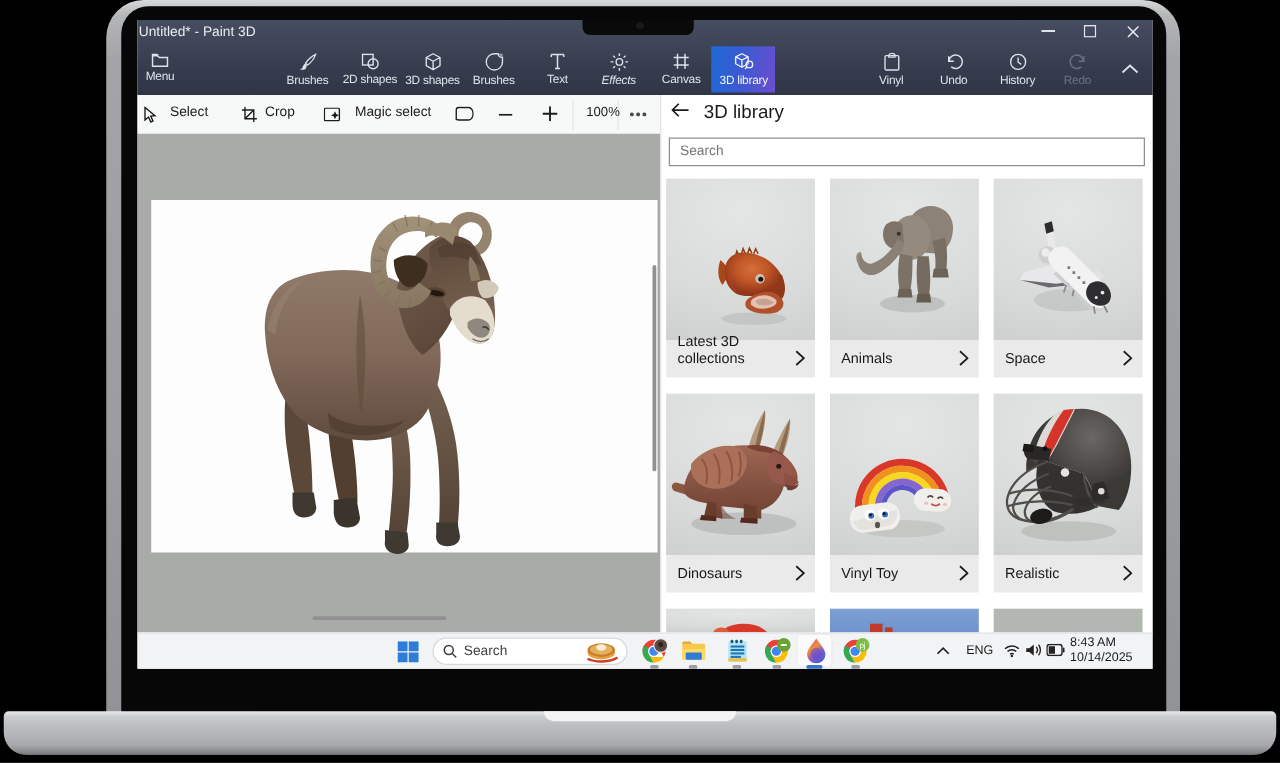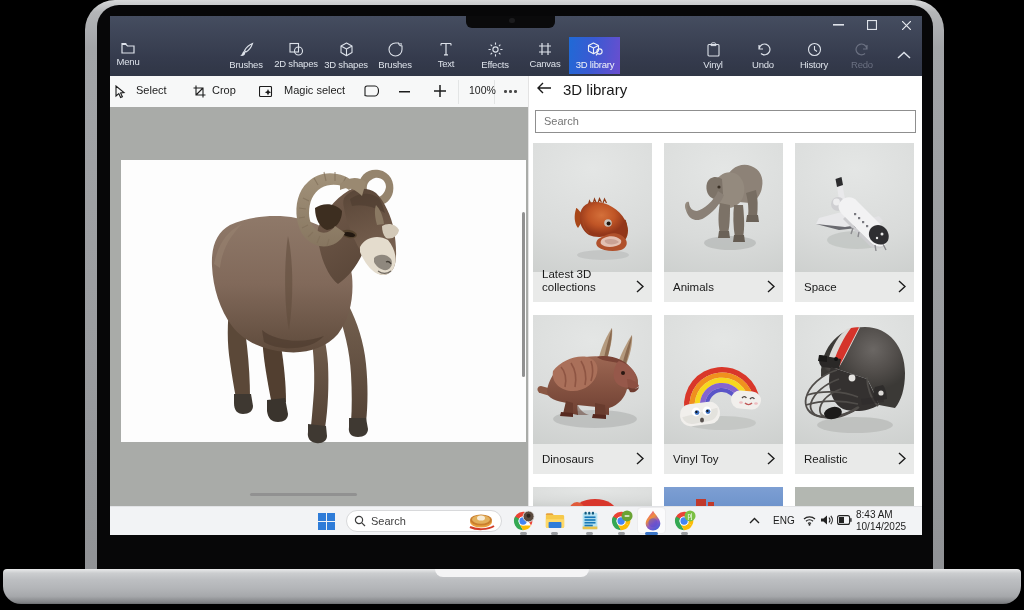--- a/index.html
+++ b/index.html
@@ -61,20 +61,21 @@
 #clock { left:856px; top:509px; width:56px; height:24px; font-size:10px; color:#1b1b1b; text-align:left; line-height:12px; }
 </style>
 </head>
 <body>
 <div id="wrap">
   <div class="abs" id="lid"></div>
   <div class="abs" id="bezel"></div>
   <div class="abs" id="screen"></div>
 
   <div class="abs" id="topbars"></div>
+  <div class="abs" id="title">Untitled* - Paint 3D</div>
 
   <svg class="abs" style="left:833px;top:24px" width="11" height="2">
       <rect width="11" height="1.6" fill="#dfe3ea"></rect>
     </svg>
   <svg class="abs" style="left:867px;top:20px" width="10" height="10">
       <rect x="0.5" y="0.5" width="9" height="9" fill="none" stroke="#dfe3ea" stroke-width="1.2"></rect>
     </svg>
   <svg class="abs" style="left:902px;top:21px" width="9" height="9">
       <path d="M0 0 L9 9 M9 0 L0 9" stroke="#e8ebf0" stroke-width="1.2"></path>
     </svg>
@@ -119,21 +120,21 @@
     <span class="lbl">Brushes</span>
   </div>
 
   <div class="tool" style="left:421px;">
     <svg width="14" height="14" viewBox="0 0 14 14">
         <path d="M2 1.5 h10 M2 1.5 v2 M12 1.5 v2 M7 1.5 v11 M5 12.8 h4" stroke="#dde2ea" stroke-width="1.2" fill="none"></path>
       </svg>
     <span class="lbl">Text</span>
   </div>
 
-  <div class="tool" style="left:470px;">
+  <div class="tool" style="left:470px;font-style:italic;">
     <svg width="15" height="15" viewBox="0 0 15 15">
         <circle cx="7.5" cy="7.5" r="2.6" fill="none" stroke="#dde2ea" stroke-width="1.1"></circle>
         <g stroke="#dde2ea" stroke-width="1.1">
           <path d="M7.5 0.5 v2.2 M7.5 12.3 v2.2 M0.5 7.5 h2.2 M12.3 7.5 h2.2 M2.6 2.6 l1.5 1.5 M10.9 10.9 l1.5 1.5 M12.4 2.6 l-1.5 1.5 M4.1 10.9 l-1.5 1.5"></path>
         </g>
       </svg>
     <span class="lbl">Effects</span>
   </div>
 
   <div class="tool" style="left:520px;">

